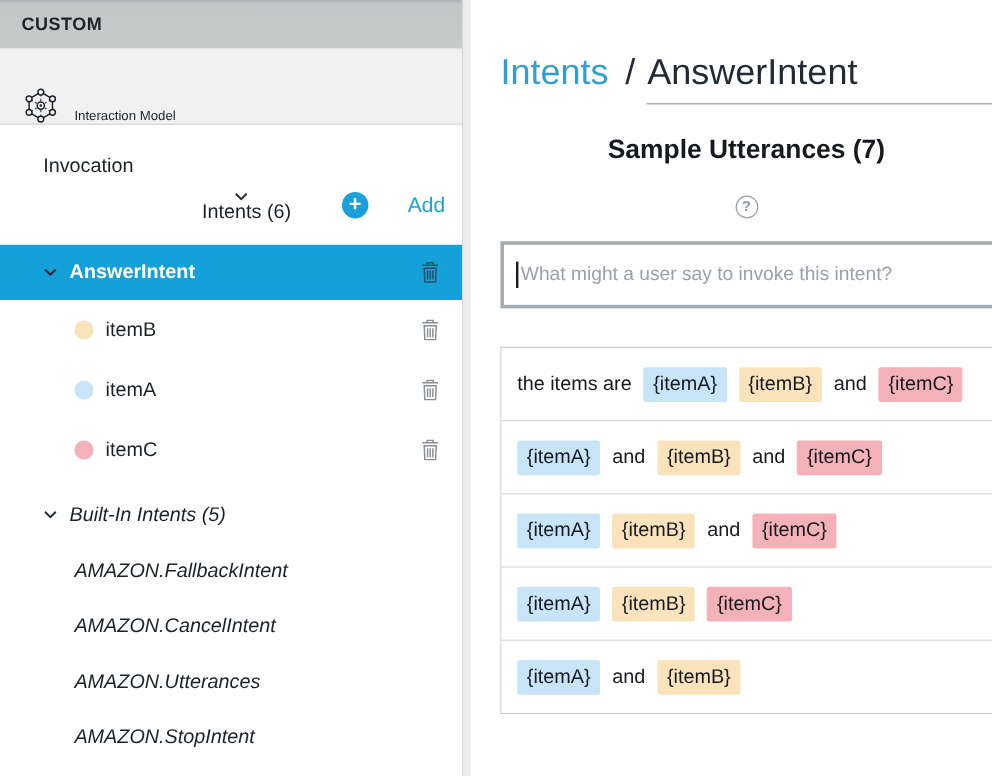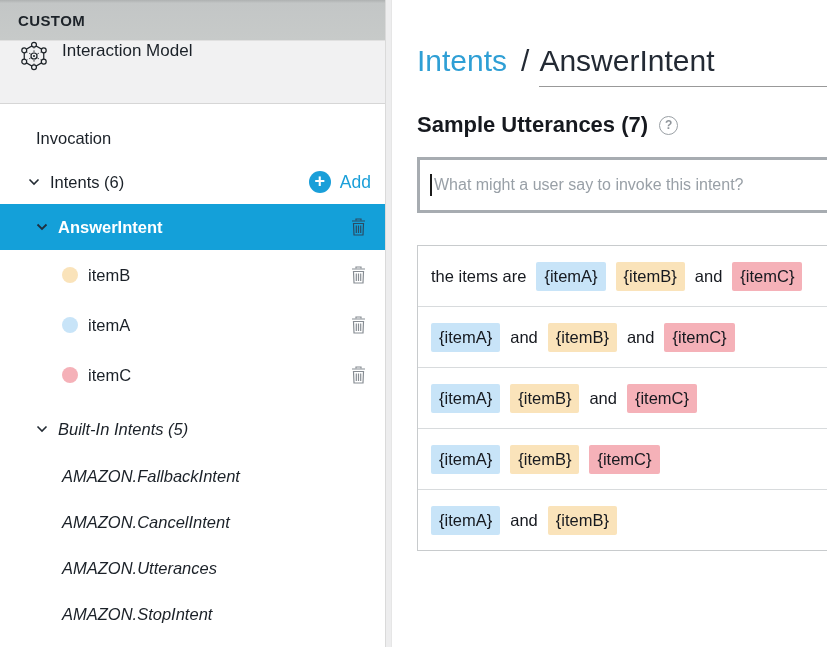--- a/index.html
+++ b/index.html
@@ -14,34 +14,34 @@
   .sidebar { position:absolute; left:0; top:0; width:385px; height:647px; background:#ffffff; }
   .custom-bar {
     height:40px; box-sizing:border-box;
     background:linear-gradient(180deg,#aeb1b1 0%,#c3c6c6 8%,#c7cac9 100%);
     display:flex; align-items:center; padding-left:18px;
     font-size:15px; font-weight:bold; letter-spacing:.4px; color:#1d2329;
   }
   .im-row {
     height:64px; box-sizing:border-box; background:#f1f1f2;
     border-top:1px solid #e0e0e0; border-bottom:1px solid #d6d6d6;
-    display:flex; align-items:flex-start; gap:13px; padding-left:19px;
-    font-size:17px; color:#1b2128; cursor:pointer;
+    display:flex; align-items:flex-end; gap:13px; padding-left:19px;
+    font-size:11px; color:#1b2128; cursor:pointer;
   }
   .nav { padding-top:12px; }
   .nav-row { position:relative; display:flex; align-items:center; box-sizing:border-box; font-size:16.5px; color:#1b2128; cursor:pointer; }
   .row-invocation { height:44px; padding-left:36px; }
-  .row-intents    { height:44px; padding-left:28px; }
+  .row-intents    { height:44px; padding-left:16px;flex-direction:column; }
   .row-intents .label { margin-left:10px; }
   .add-group { position:absolute; right:14px; display:flex; align-items:center; gap:9px; cursor:pointer; }
   .plus-circle {
     width:22px; height:22px; border-radius:50%; background:var(--accent-blue);
     color:#ffffff; font-size:18px; line-height:21px; text-align:center; font-weight:bold;
   }
-  .add-label { color:var(--accent-blue); font-size:17.5px; }
+  .add-label { color:var(--accent-blue); font-size:17.5px;margin-left:24px; }
   .row-selected {
     height:46px; background:var(--selected-bg); color:#ffffff; font-weight:bold;
     padding-left:36px;
   }
   .row-selected .chev { color:#1e3040; }
   .row-selected .label { margin-left:10px; color:#ffffff; }
   .row-slot { height:50px; padding-left:62px; }
   .row-slot .label { margin-left:10px; }
   .dot { width:16px; height:16px; border-radius:50%; flex:0 0 auto; }
   .dot-a { background:var(--slot-a); }
@@ -61,21 +61,21 @@
   }
 
   
   .main { position:absolute; left:393px; top:0; right:0; height:617px; background:#ffffff; padding-left:24px; box-sizing:border-box; }
   .breadcrumb { display:flex; align-items:baseline; width:450px; margin-top:44px; font-size:30px; }
   .crumb-link { color:var(--title-blue); cursor:pointer; }
   .crumb-sep { margin:0 10px 0 14px; color:#232a34; }
   .intent-name-wrap { flex:1; border-bottom:1px solid #999999; padding-bottom:8px; }
   .intent-name { color:#232a34; }
 
-  .section-head { display:flex; align-items:center; gap:11px; margin-top:25px; }
+  .section-head { display:flex; align-items:center; gap:25px; margin-top:25px;flex-direction:column; }
   .section-title { font-size:22px; font-weight:bold; color:#16191f; }
   .help-circle {
     width:19px; height:19px; border-radius:50%; border:1.5px solid #9aa0a5; box-sizing:border-box;
     color:#8f959b; font-size:12px; line-height:16px; text-align:center; font-weight:bold; cursor:pointer;
   }
 
   .input-wrap { position:relative; width:450px; margin-top:19px; }
   .utterance-input {
     width:100%; height:56px; box-sizing:border-box;
     border:3px solid #a7acb1; border-radius:0; background:#ffffff;

